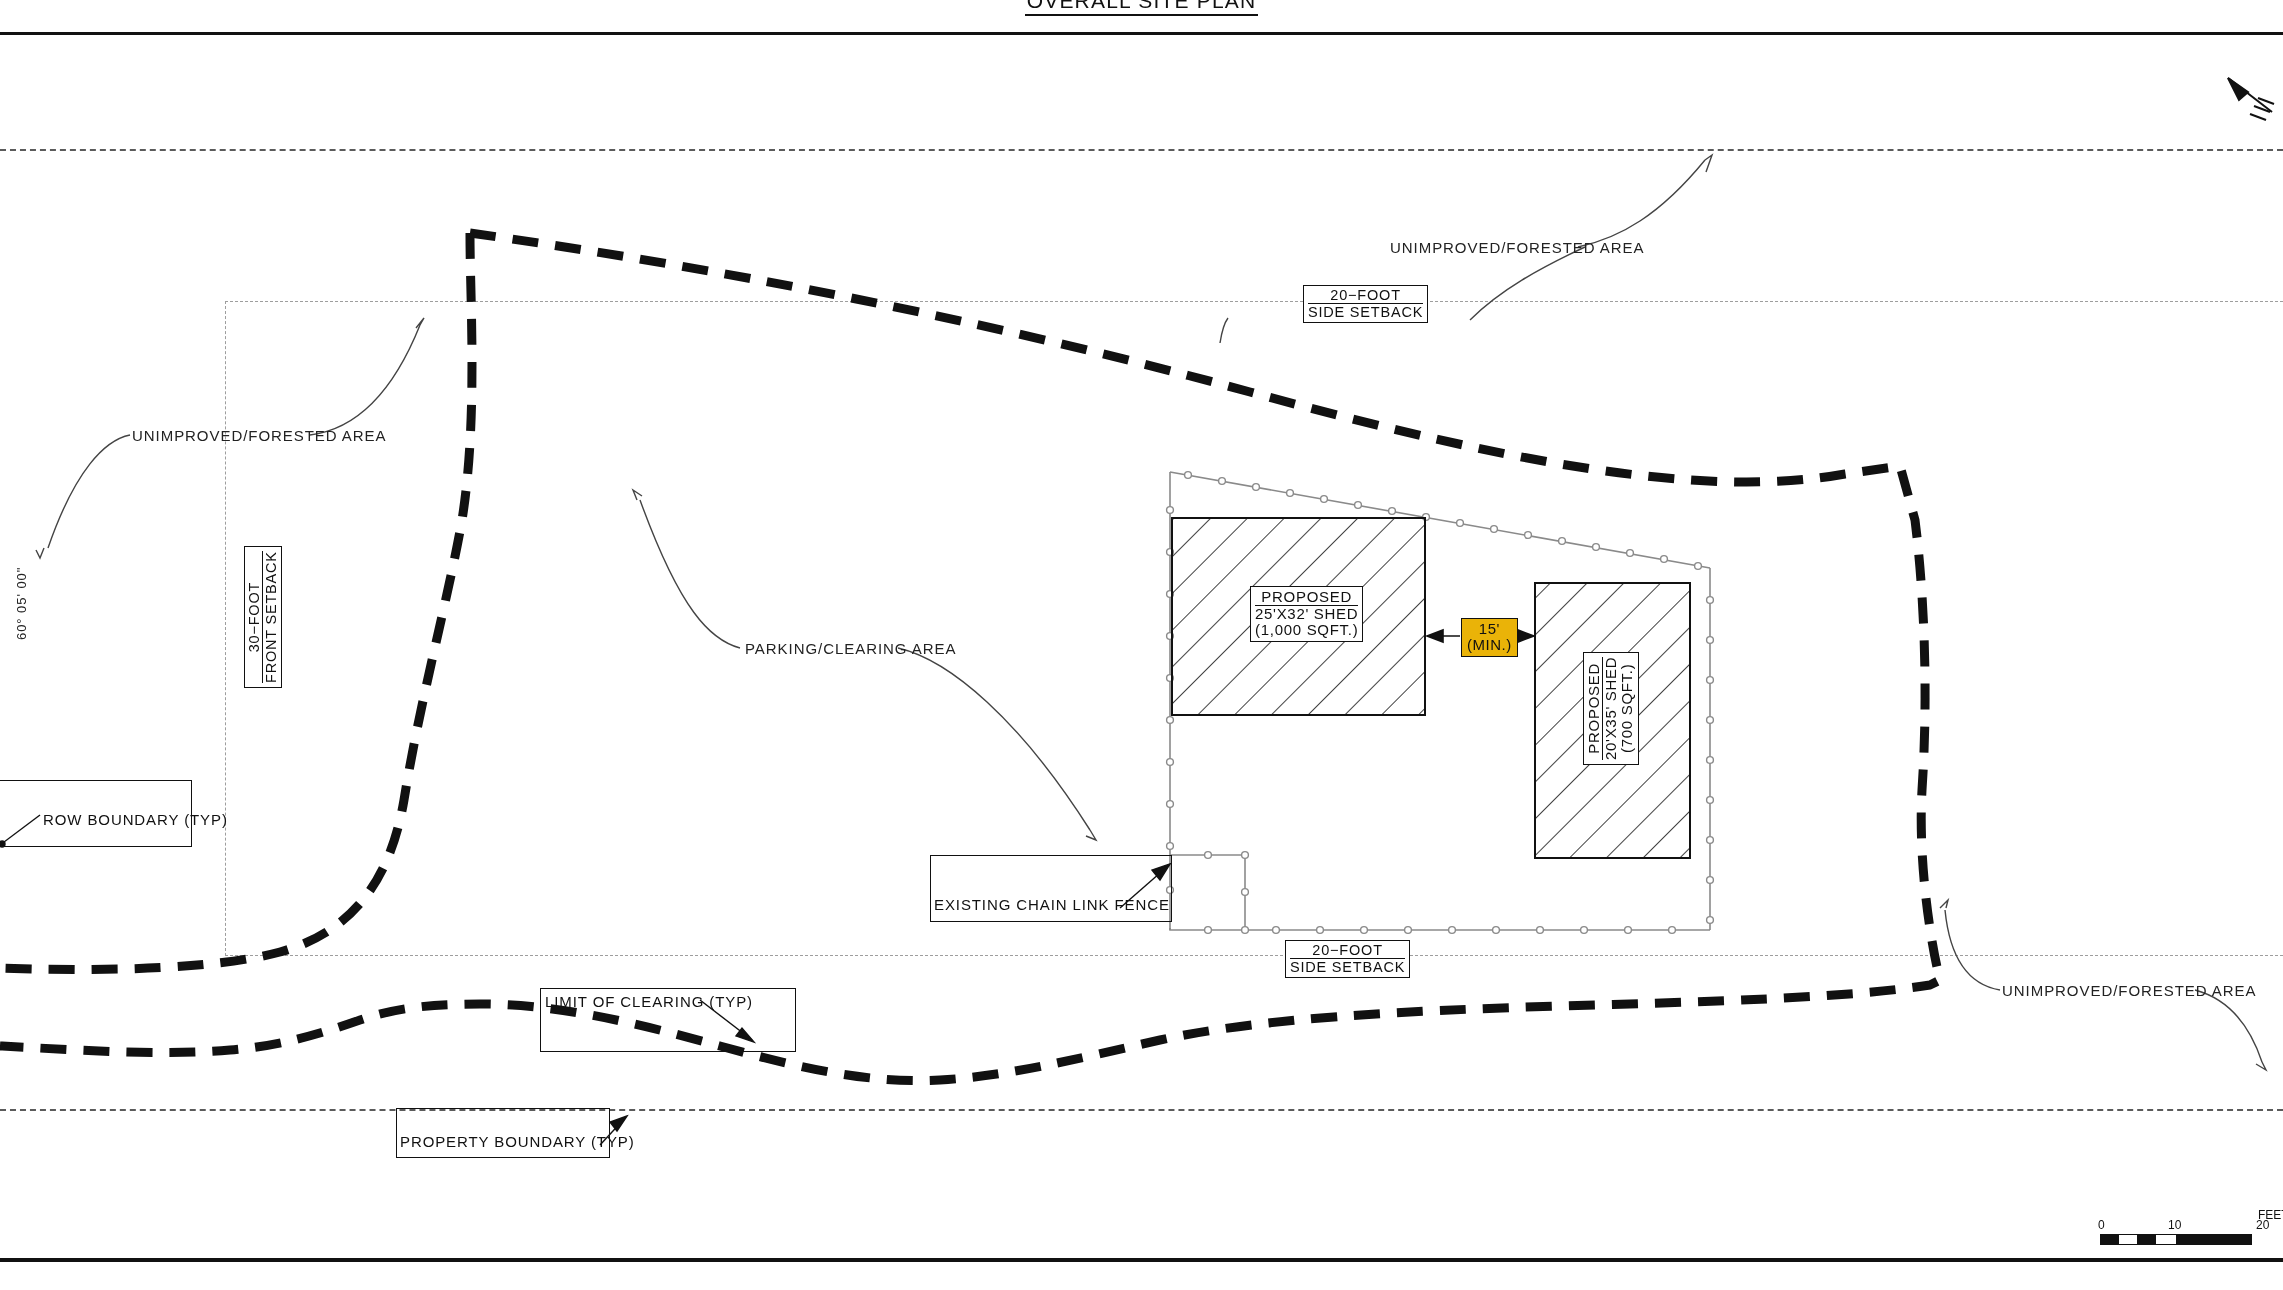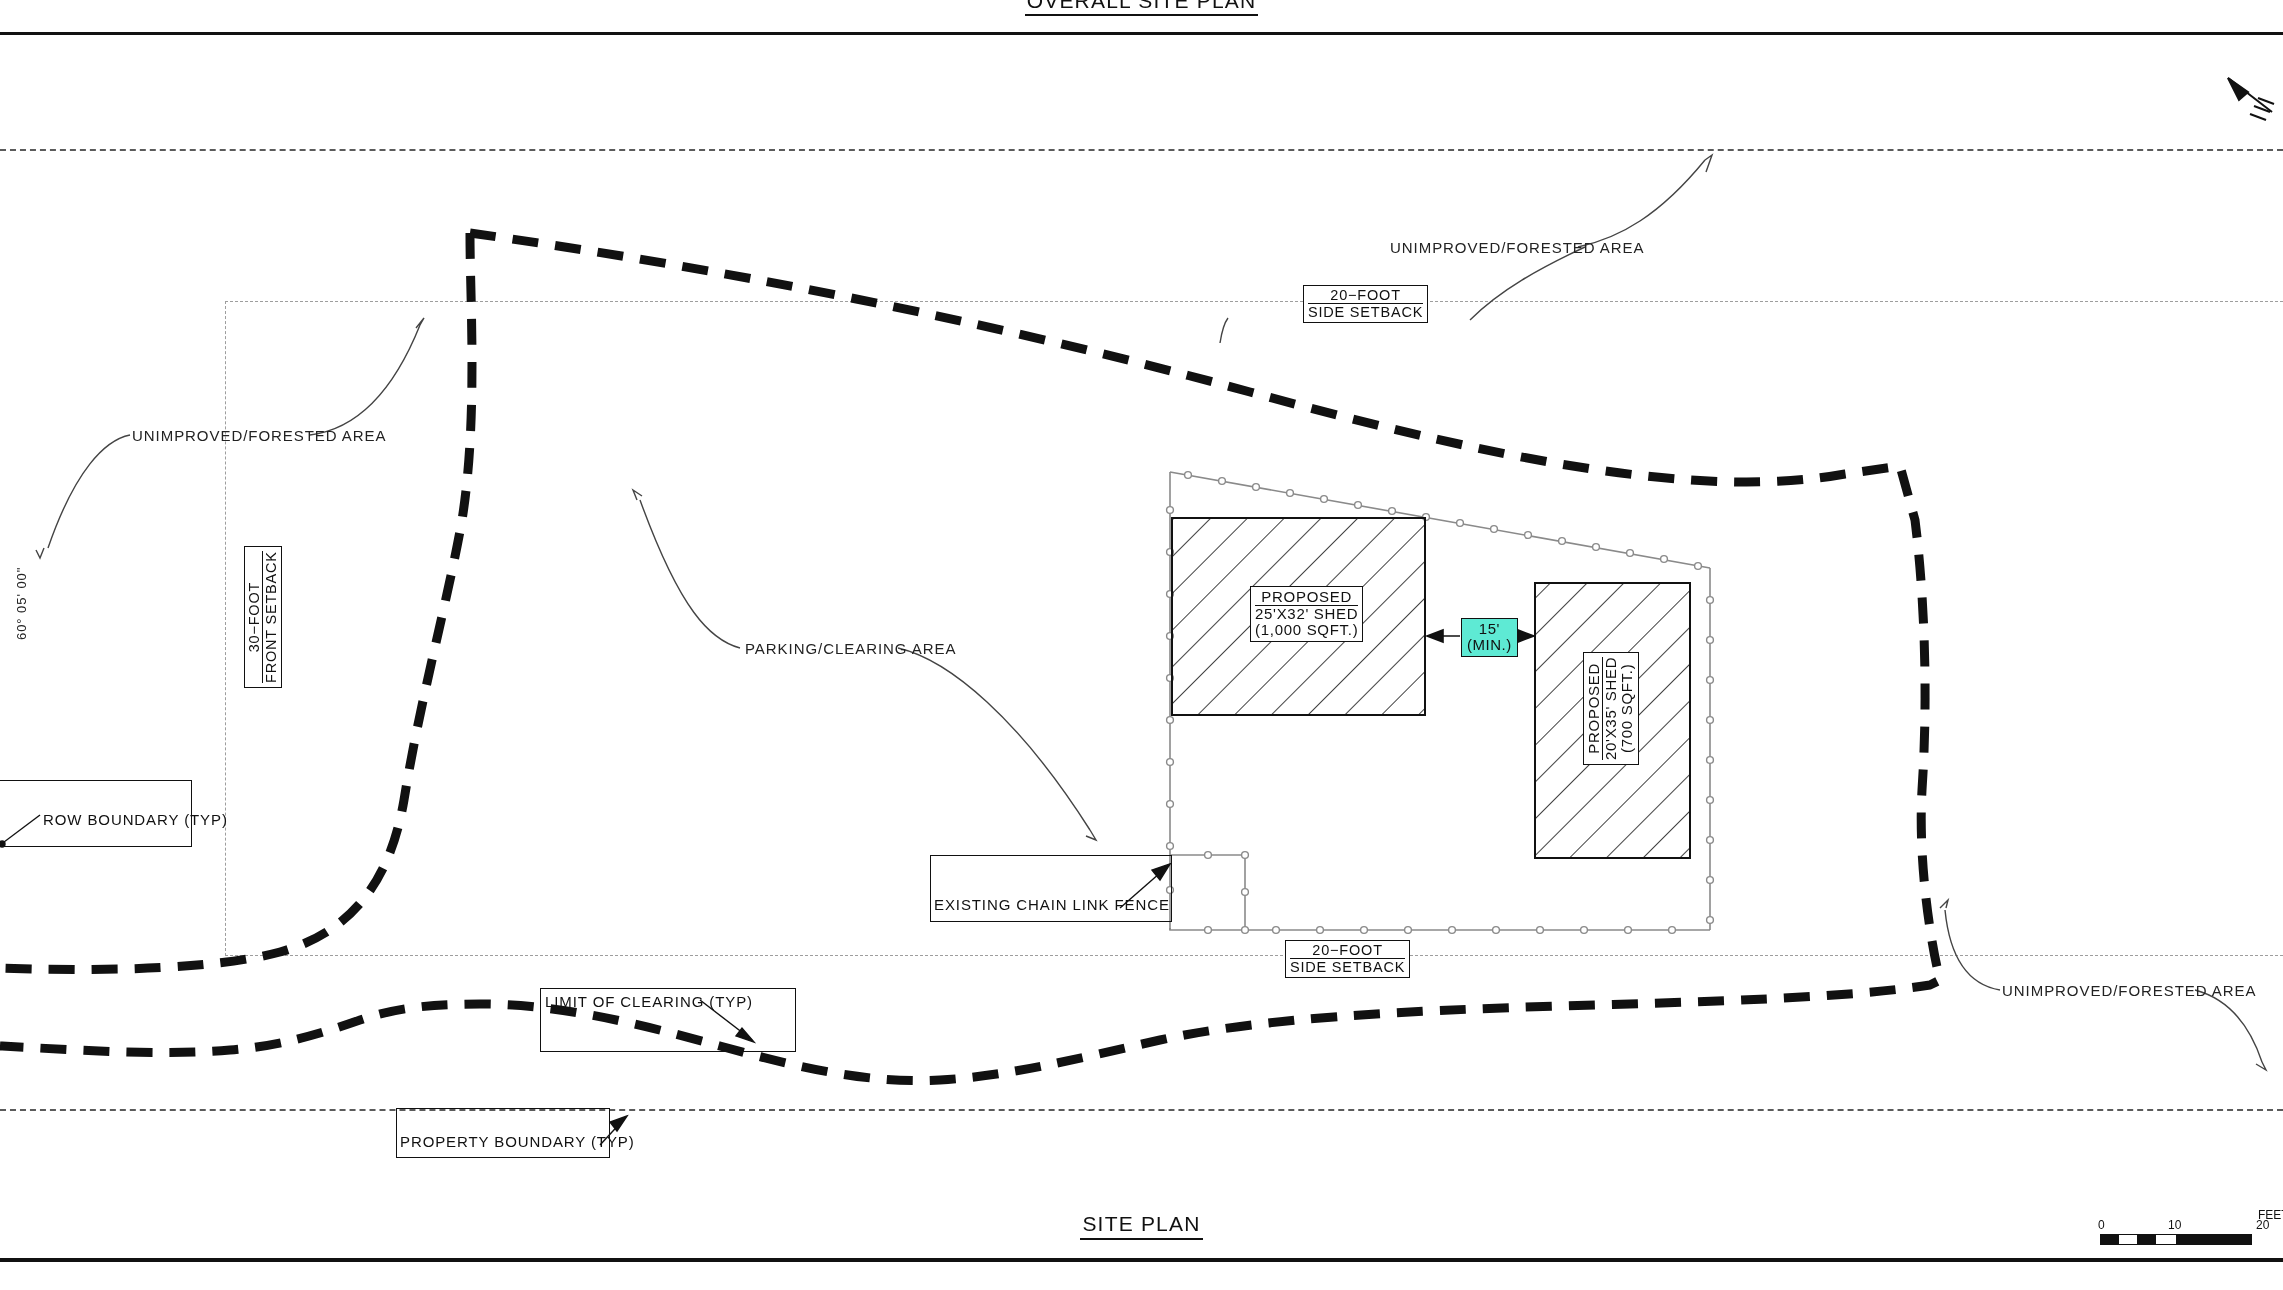--- a/index.html
+++ b/index.html
@@ -52,21 +52,21 @@
   .tag.rot{transform-origin:0 0;}
 
   .shedtag{
     position:absolute;border:1.5px solid #111;background:#fff;color:#111;
     font-size:15px;line-height:16px;letter-spacing:.7px;
     padding:2px 4px 3px;text-align:center;white-space:nowrap;
   }
   .shedtag.rot{transform-origin:0 0;}
 
   .dimtag{
-    position:absolute;border:1.5px solid #111;background:#5eead4;color:#111;
+    position:absolute;border:1.5px solid #111;background:#eab308;color:#111;
     font-size:15px;line-height:16px;text-align:center;padding:2px 5px 3px;
     white-space:nowrap;letter-spacing:.5px;
   }
 
   
   .anno{
     position:absolute;font-size:15px;letter-spacing:.95px;
     color:#222;white-space:nowrap;
   }
   .anno.rot{transform-origin:0 0;}
@@ -84,21 +84,20 @@
 </head>
 <body>
 
 <div id="sheet">
 
   <div class="sheet-title" id="overall-title" style="border:none;"><span>OVERALL SITE PLAN</span></div>
 
   <div class="rule" id="rule-top"></div>
   <div class="rule" id="rule-bottom"></div>
 
-  <div class="sheet-title" id="site-plan-title" style="border:none;"><span>SITE PLAN</span></div>
 
   <div class="hline" id="prop-top"></div>
   <div class="hline" id="prop-bottom"></div>
   <div class="hline" id="setback-side-top"></div>
   <div class="hline" id="setback-side-bottom"></div>
   <div class="vline" id="setback-front"></div>
 
   <svg width="2283" height="1290" viewBox="0 0 2283 1290">
 
     <g stroke="#111" stroke-width="2" fill="#111">

